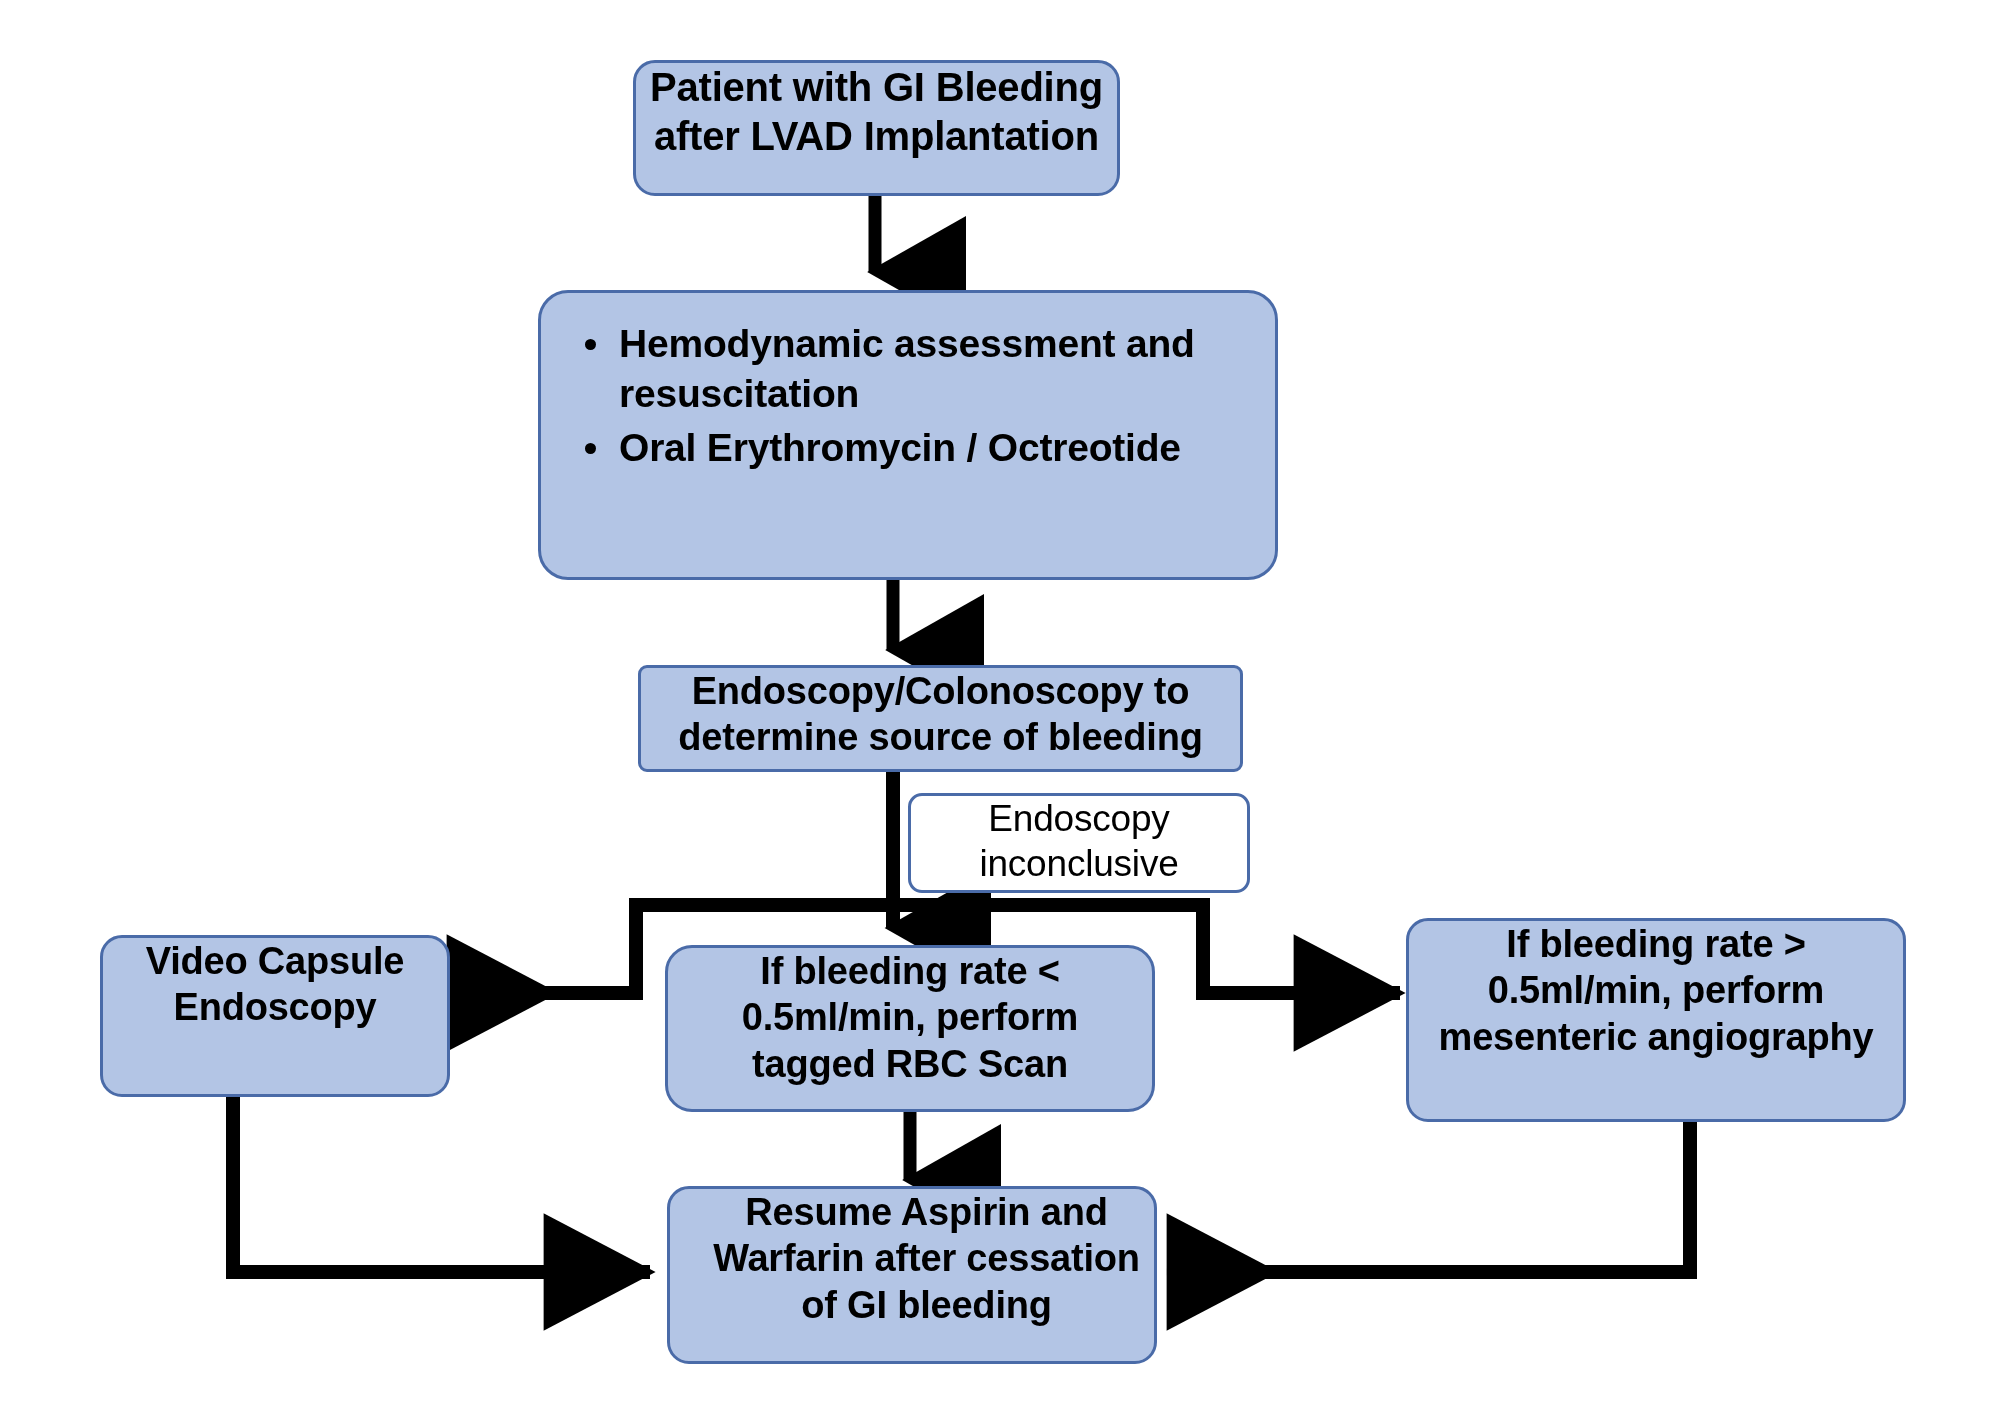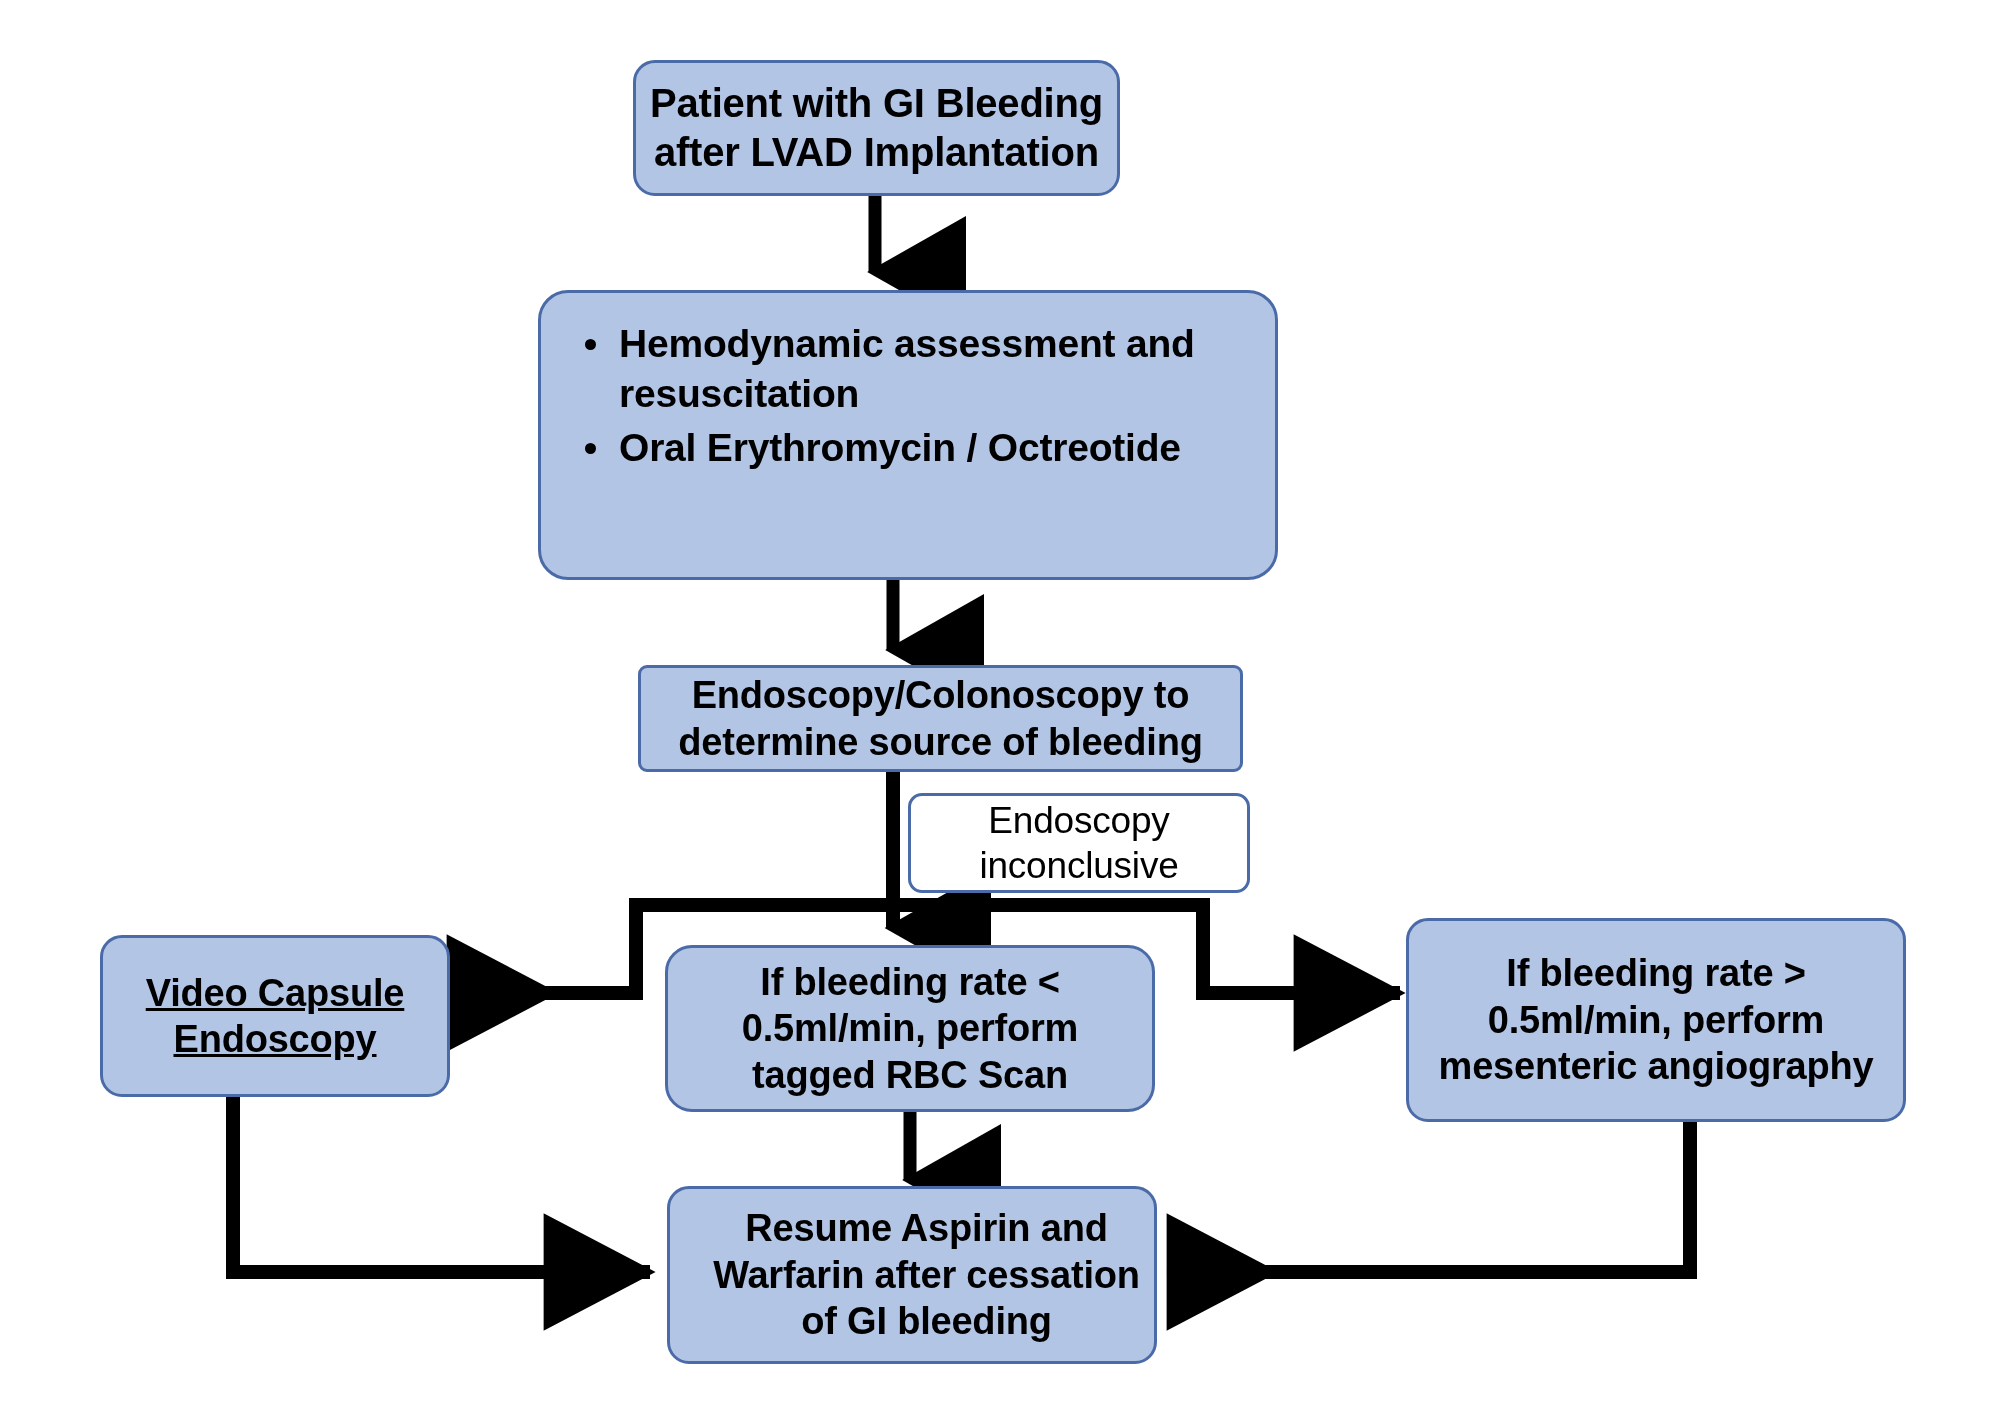--- a/index.html
+++ b/index.html
@@ -23,21 +23,21 @@
     height: 1401px;
     pointer-events: none;
   }
   .node {
     position: absolute;
     box-sizing: border-box;
     background: #b3c5e5;
     border: 3px solid #4a6ba8;
     border-radius: 22px;
     display: flex;
-    align-items: center;
+    align-items: flex-start;
     justify-content: center;
     text-align: center;
     color: #000000;
     font-weight: 600;
     line-height: 1.22;
     letter-spacing: -0.2px;
     z-index: 2;
   }
   .node.plain {
     background: #ffffff;
@@ -146,21 +146,21 @@
   <div class="node" style="left:638px; top:665px; width:605px; height:107px; font-size:38px;border-radius:9px;">
     <span class="txt">Endoscopy/Colonoscopy to
 determine source of bleeding</span>
   </div>
 
   <div class="node plain" style="left:908px; top:793px; width:342px; height:100px; font-size:37px;">
     <span class="txt">Endoscopy
 inconclusive</span>
   </div>
 
-  <div class="node" style="left:100px; top:935px; width:350px; height:162px; font-size:38px;text-decoration:underline;">
+  <div class="node" style="left:100px; top:935px; width:350px; height:162px; font-size:38px;">
     <span class="txt">Video Capsule
 Endoscopy</span>
   </div>
 
   <div class="node" style="left:665px; top:945px; width:490px; height:167px; font-size:38px;border-radius:27px;">
     <span class="txt">If bleeding rate &lt;
 0.5ml/min, perform
 tagged RBC Scan</span>
   </div>
 

